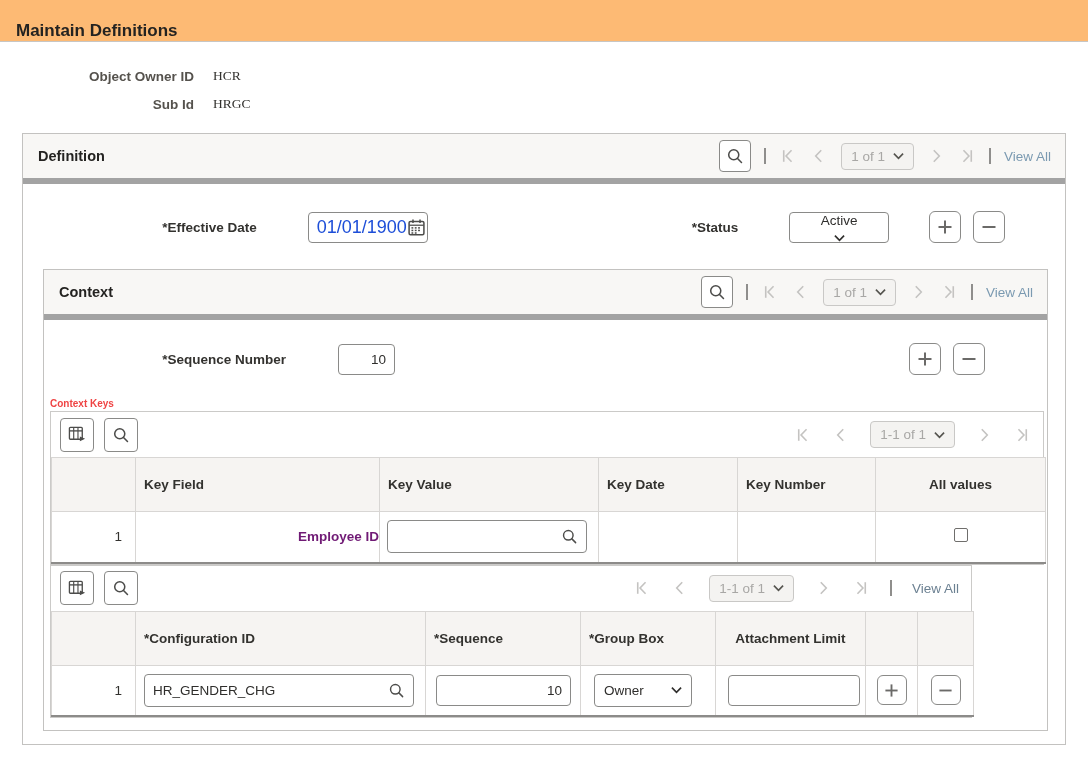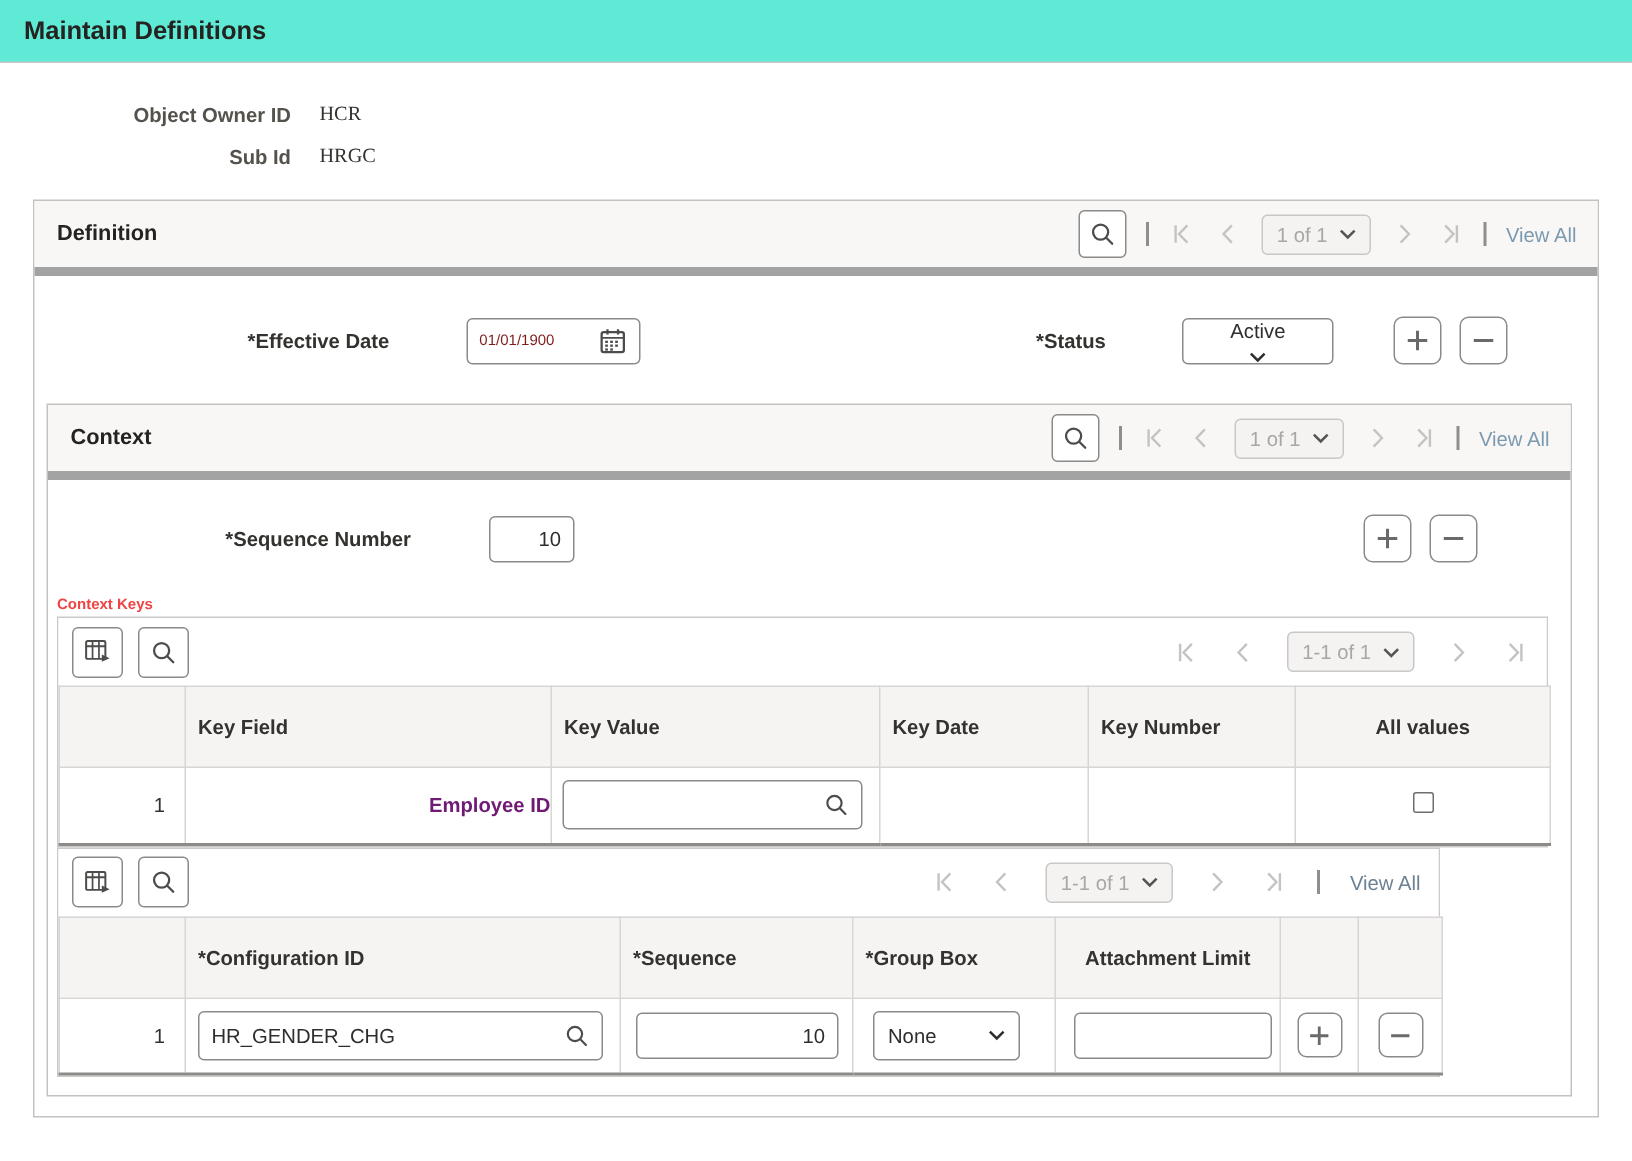--- a/index.html
+++ b/index.html
@@ -1,30 +1,30 @@
 <!DOCTYPE html>
 <html><head>
 <meta charset="utf-8">
 <style>
   * { margin:0; padding:0; box-sizing:border-box; }
   html,body { background:#fff; }
   body { font-family:"Liberation Sans", sans-serif; color:#3a3936; width:1088px; }
 
-  .topbar { height:42px; background:#5eead4; border-bottom:1px solid #c7c6c4;
-            display:flex; align-items:center; padding:0 16px; }
+  .topbar { height:42px; background:#fdba74; border-bottom:1px solid #c7c6c4;
+            display:flex; align-items:flex-end; padding:0 16px; }
   .topbar h1 { font-size:17px; font-weight:bold; color:#242321; }
 
   .info-block { margin:20px 0 0 16px; }
   .info-row { display:flex; align-items:center; height:28px; }
   .info-label { width:178px; text-align:right; font-weight:bold; color:#55524d; font-size:13.5px; }
   .info-value { margin-left:19px; font-size:13.5px; color:#33322f;font-family:Liberation Serif, serif; }
 
   .groupbox { border:1px solid #c3c2c0; background:#fff; }
   .defbox { margin:15px 22px 9px 22px; }
-  .ctxbox { margin:26px 17px 13px 8px; }
+  .ctxbox { margin:26px 17px 13px 20px; }
 
   .section-header { display:flex; align-items:center; background:#f8f7f5;
                     border-bottom:6px solid #a3a3a3; padding:6px 14px 6px 15px; min-height:45px; }
   .section-title { font-size:14.5px; font-weight:bold; color:#242321; }
   .section-header .pager { margin-left:auto; }
 
   .pager { display:flex; align-items:center; gap:13px; }
   .icon-btn { width:32px; height:32px; background:#fff; border:1px solid #8a8a88; border-radius:4px;
               display:flex; align-items:center; justify-content:center; cursor:pointer; padding:0; }
   .psep { width:2px; height:16px; background:#8f8e8c; }
@@ -35,21 +35,21 @@
   .viewall.muted { color:#6c8192; }
 
   .def-body { padding:27px 0 0 0; }
   .field-row { display:flex; align-items:center; padding:0 0 0 23px;gap:40px; }
   .flabel { font-weight:bold; font-size:13.5px; color:#33322f; }
   .lab-effdate { width:222px; text-align:right; }
   .lab-status { margin-left:224px; }
   .lab-seq { width:219px; text-align:right; }
 
   .tbox { border:1px solid #8a8a88; border-radius:4px; background:#fff; height:31px;
-          display:flex; align-items:center; padding:0 8px; font-size:10px; color:#7f1d1d; }
+          display:flex; align-items:center; padding:0 8px; font-size:18px; color:#1d4ed8; }
   input.tin { border:1px solid #8a8a88; border-radius:4px; height:31px; padding:0 8px;
               font-size:13.5px; color:#2f2e2c; font-family:"Liberation Sans", sans-serif; outline:none; }
   .date-box { margin-left:11px; width:120px; justify-content:space-between; }
   .fakeselect { border:1px solid #8a8a88; border-radius:4px; height:31px; background:#fff;
                 display:flex; align-items:center; justify-content:space-between;
                 padding:0 9px; font-size:13.5px; color:#2f2e2c; cursor:pointer; }
   .status-sel { margin-left:11px; width:104px;flex-direction:column; }
 
   .rowbtns { margin-left:auto; margin-right:60px; display:flex; gap:12px; }
   .pmbtn { width:32px; height:32px; background:#fff; border:1px solid #8a8a88; border-radius:6px;
@@ -475,21 +475,21 @@
                           <line x1="12.8" y1="12.8" x2="17.2" y2="17.2" stroke="#4c4c4a" stroke-width="1.7" stroke-linecap="round"></line>
                         </svg>
                     </span>
                   </span>
                 </td>
                 <td>
                   <input class="tin seqcell-in" value="10" style="">
                 </td>
                 <td>
                   <span class="fakeselect gb-sel">
-                    <span>None</span>
+                    <span>Owner</span>
                     <span>
                       <svg width="11" height="8" viewBox="0 0 12 8">
                           <path d="M1 1.5 L6 6.5 L11 1.5" fill="none" stroke="#2f2e2c" stroke-width="1.8"></path>
                         </svg>
                     </span>
                   </span>
                 </td>
                 <td>
                   <input class="tin att-in" value="" style="">
                 </td>

